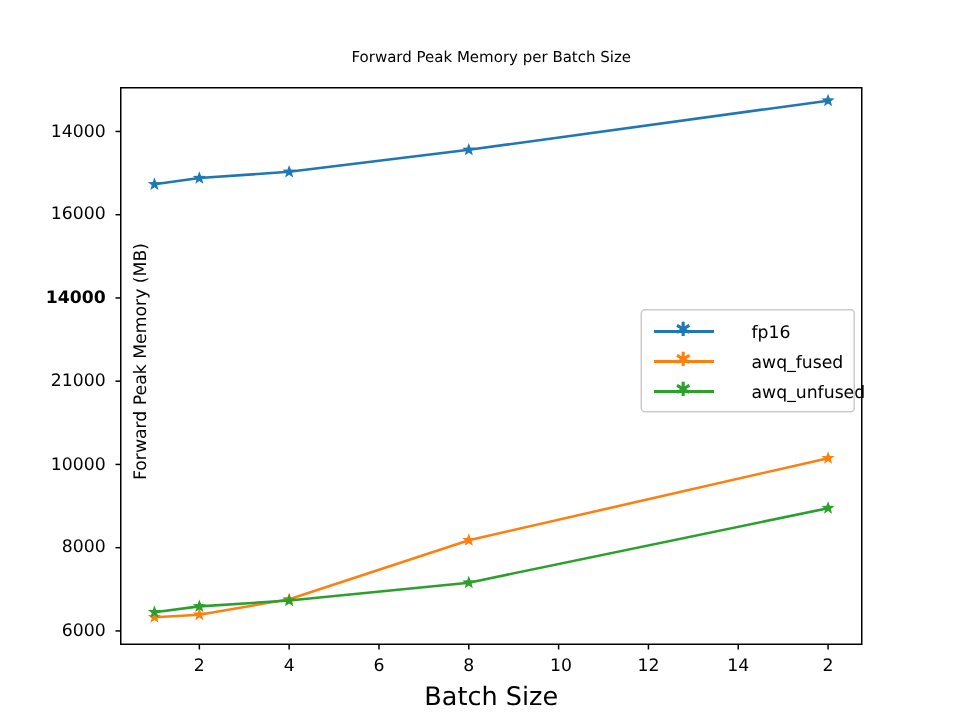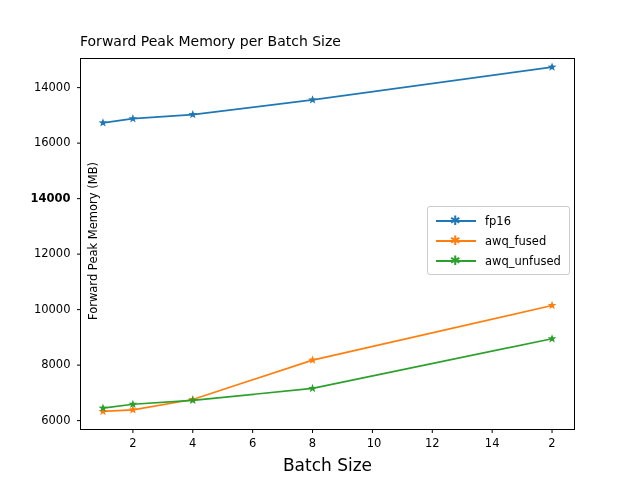--- a/index.html
+++ b/index.html
@@ -21,22 +21,22 @@
     top: 0;
     width: 640px;
     height: 480px;
     background: #ffffff;
   }
   #chart-title {
     position: absolute;
     left: 80px;
     top: 33px;
     width: 495px;
-    text-align: left;
-    font-size: 14px;
+    text-align: center;
+    font-size: 10px;
     color: #000;
     white-space: nowrap;
   }
   #ylabel {
     position: absolute;
     left: -93px;
     top: 234px;
     width: 372px;
     text-align: center;
     font-size: 11.5px;
@@ -104,21 +104,21 @@
     height: 1.7px;
   }
   .legend-star {
     position: absolute;
     left: 14px;
     top: 0px;
     font-size: 13px;
     line-height: 14px;
   }
   .legend-text {
-    margin-left: 9px;
+    margin-left: 25px;
     font-size: 11.5px;
     white-space: nowrap;
   }
 </style>
 </head>
 <body>
 
 <div id="figure">
 
   <div id="chart-title">Forward Peak Memory per Batch Size</div>
@@ -165,21 +165,21 @@
         <path d="M192.77,395.76L193.89,398.83L197.15,398.94L194.58,400.95L195.48,404.09L192.77,402.26L190.07,404.09L190.97,400.95L188.40,398.94L191.66,398.83Z" fill="#2ca02c"></path>
         <path d="M312.53,383.83L313.65,386.89L316.91,387.01L314.34,389.02L315.23,392.15L312.53,390.33L309.83,392.15L310.72,389.02L308.16,387.01L311.41,386.89Z" fill="#2ca02c"></path>
         <path d="M552.05,334.16L553.16,337.22L556.42,337.34L553.85,339.35L554.75,342.48L552.05,340.66L549.34,342.48L550.24,339.35L547.67,337.34L550.93,337.22Z" fill="#2ca02c"></path>
       </g>
   </svg>
 
   <div id="tick-labels-y">
       <div class="tick-label-y" style="left: 10.5px; top: 412.62px;">6000</div>
       <div class="tick-label-y" style="left: 10.5px; top: 357.123px;">8000</div>
       <div class="tick-label-y" style="left: 10.5px; top: 301.626px;">10000</div>
-      <div class="tick-label-y" style="left: 10.5px; top: 246.128px;">12000</div>
+      <div class="tick-label-y" style="left: 10.5px; top: 246.128px;">21000</div>
       <div class="tick-label-y" style="left: 10.5px; top: 190.631px; font-weight: bold;">14000</div>
       <div class="tick-label-y" style="left: 10.5px; top: 135.134px;">16000</div>
       <div class="tick-label-y" style="left: 10.5px; top: 79.6361px;">14000</div>
     </div>
   <div id="tick-labels-x">
       <div class="tick-label-x" style="left: 112.894px; top: 435.5px;">2</div>
       <div class="tick-label-x" style="left: 172.773px; top: 435.5px;">4</div>
       <div class="tick-label-x" style="left: 232.652px; top: 435.5px;">6</div>
       <div class="tick-label-x" style="left: 292.53px; top: 435.5px;">8</div>
       <div class="tick-label-x" style="left: 354px; top: 435.5px;">10</div>

